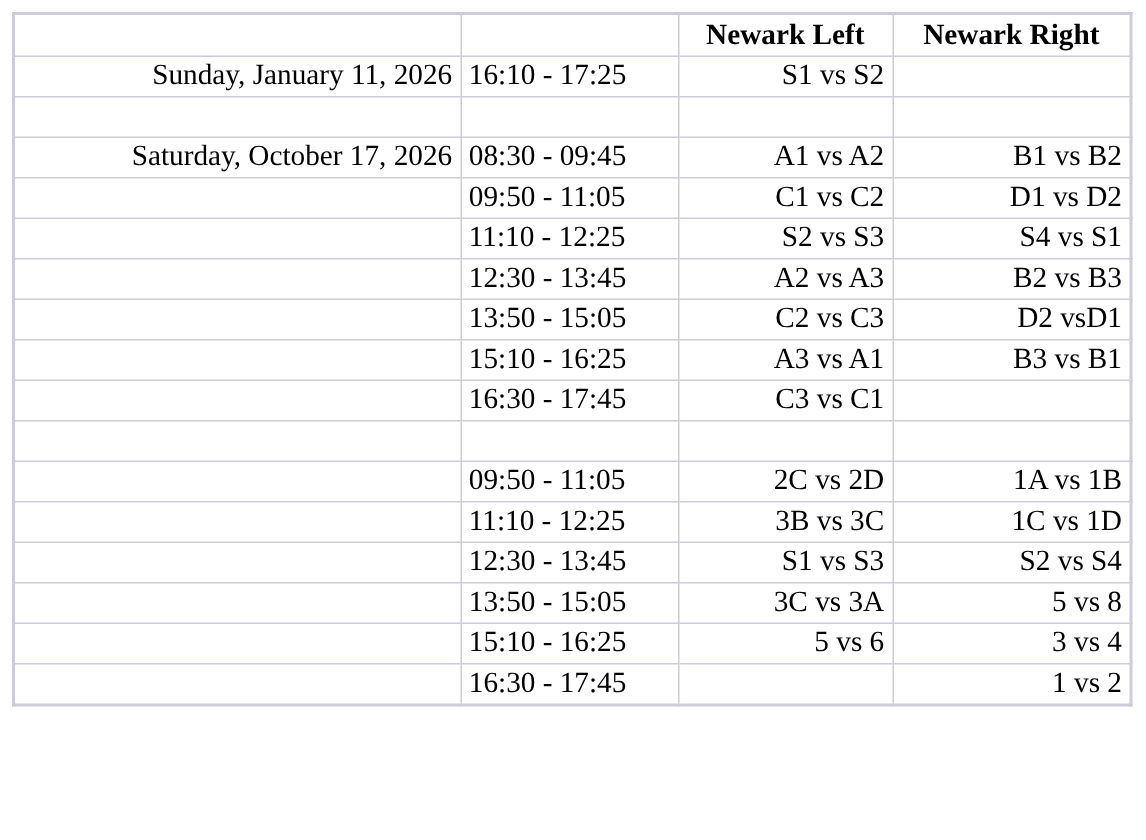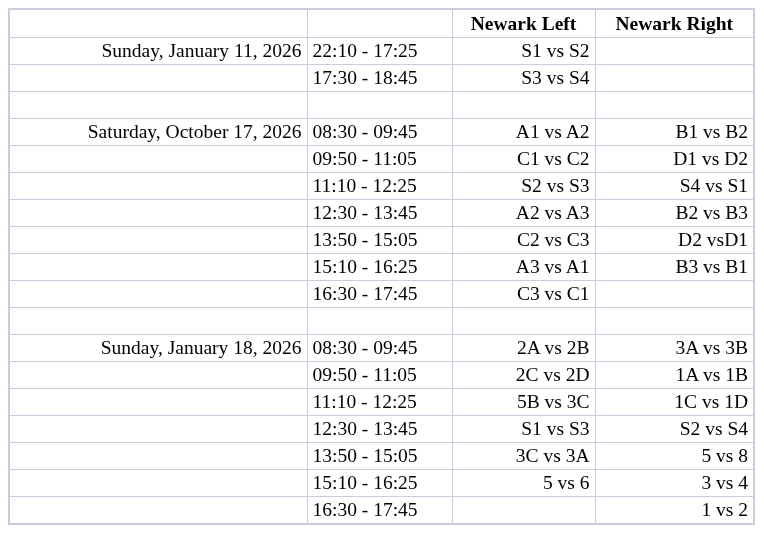--- a/index.html
+++ b/index.html
@@ -67,28 +67,22 @@
       <tr>
         <th></th>
         <th></th>
         <th>Newark Left</th>
         <th>Newark Right</th>
       </tr>
     </thead>
     <tbody id="schedule-body">
         <tr class="data-row">
           <td class="date-cell">Sunday, January 11, 2026</td>
-          <td class="time-cell">22:10 - 17:25</td>
+          <td class="time-cell">16:10 - 17:25</td>
           <td class="match-cell">S1 vs S2</td>
-          <td class="match-cell"></td>
-        </tr>
-        <tr class="data-row">
-          <td class="date-cell"></td>
-          <td class="time-cell">17:30 - 18:45</td>
-          <td class="match-cell">S3 vs S4</td>
           <td class="match-cell"></td>
         </tr>
         <tr class="spacer-row">
           <td class="date-cell"></td>
           <td class="time-cell"></td>
           <td class="match-cell"></td>
           <td class="match-cell"></td>
         </tr>
         <tr class="data-row">
           <td class="date-cell">Saturday, October 17, 2026</td>
@@ -132,35 +126,29 @@
           <td class="match-cell">C3 vs C1</td>
           <td class="match-cell"></td>
         </tr>
         <tr class="spacer-row">
           <td class="date-cell"></td>
           <td class="time-cell"></td>
           <td class="match-cell"></td>
           <td class="match-cell"></td>
         </tr>
         <tr class="data-row">
-          <td class="date-cell">Sunday, January 18, 2026</td>
-          <td class="time-cell">08:30 - 09:45</td>
-          <td class="match-cell">2A vs 2B</td>
-          <td class="match-cell">3A vs 3B</td>
-        </tr>
-        <tr class="data-row">
           <td class="date-cell"></td>
           <td class="time-cell">09:50 - 11:05</td>
           <td class="match-cell">2C vs 2D</td>
           <td class="match-cell">1A vs 1B</td>
         </tr>
         <tr class="data-row">
           <td class="date-cell"></td>
           <td class="time-cell">11:10 - 12:25</td>
-          <td class="match-cell">5B vs 3C</td>
+          <td class="match-cell">3B vs 3C</td>
           <td class="match-cell">1C vs 1D</td>
         </tr>
         <tr class="data-row">
           <td class="date-cell"></td>
           <td class="time-cell">12:30 - 13:45</td>
           <td class="match-cell">S1 vs S3</td>
           <td class="match-cell">S2 vs S4</td>
         </tr>
         <tr class="data-row">
           <td class="date-cell"></td>

